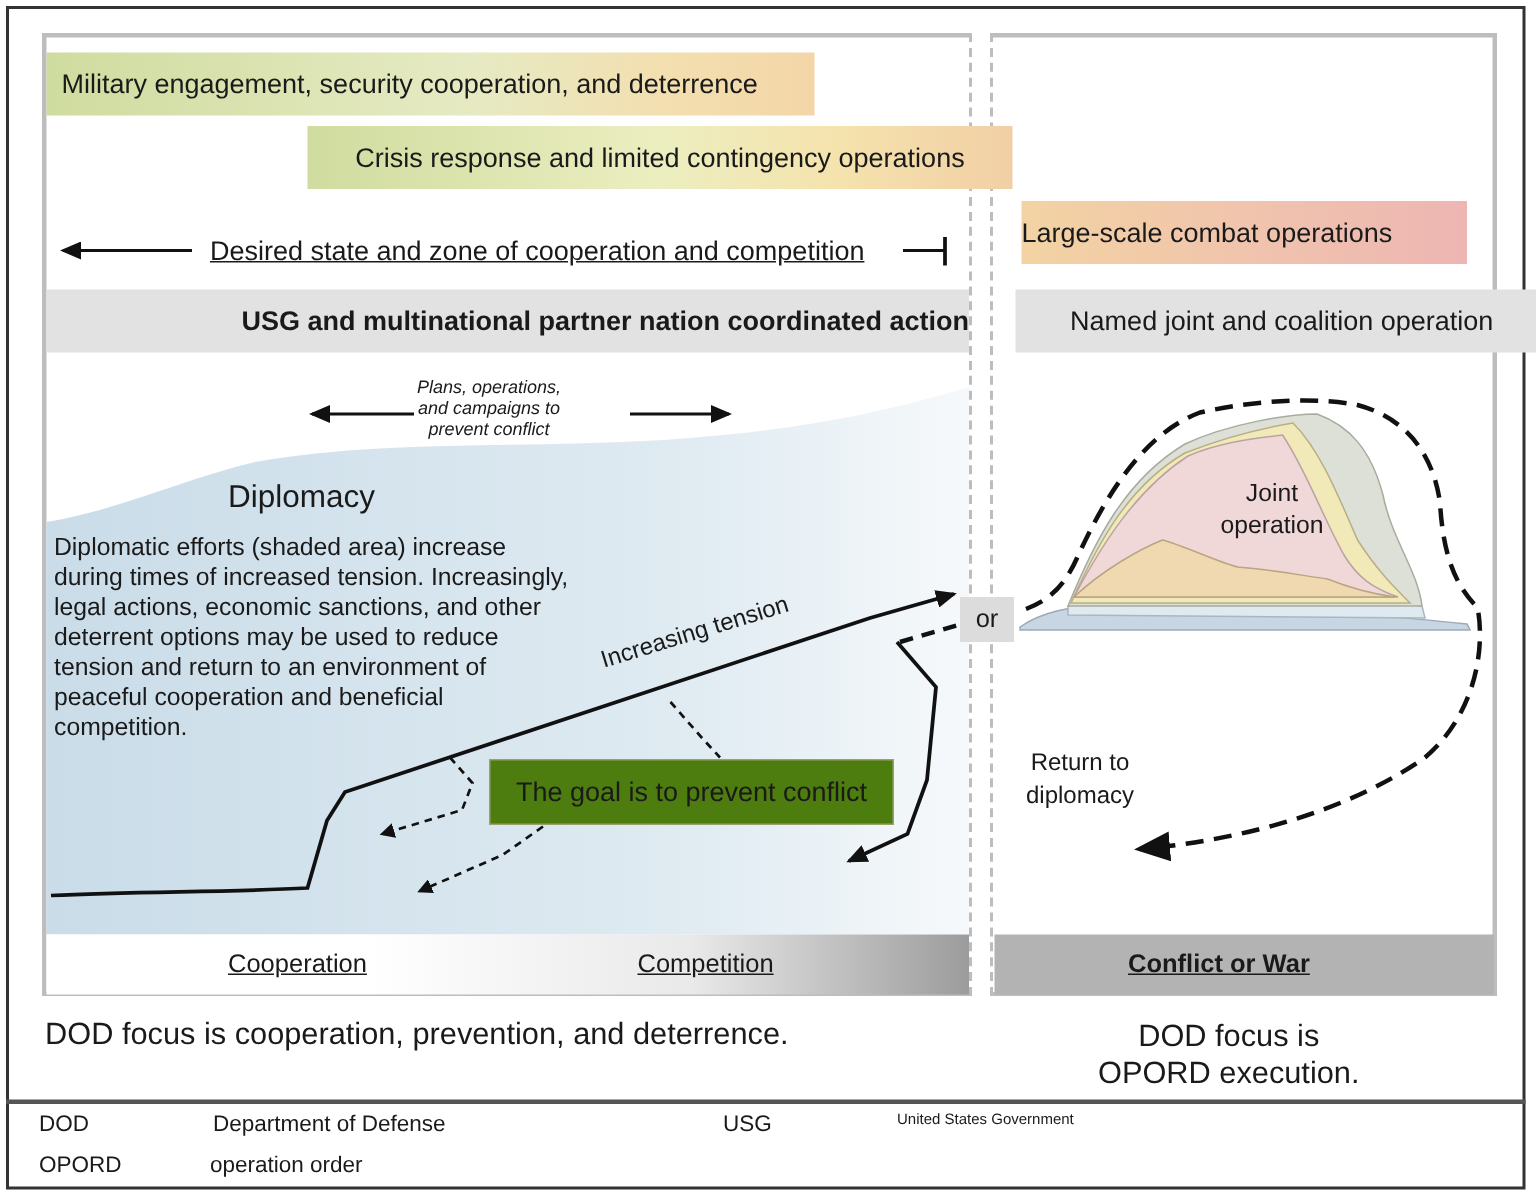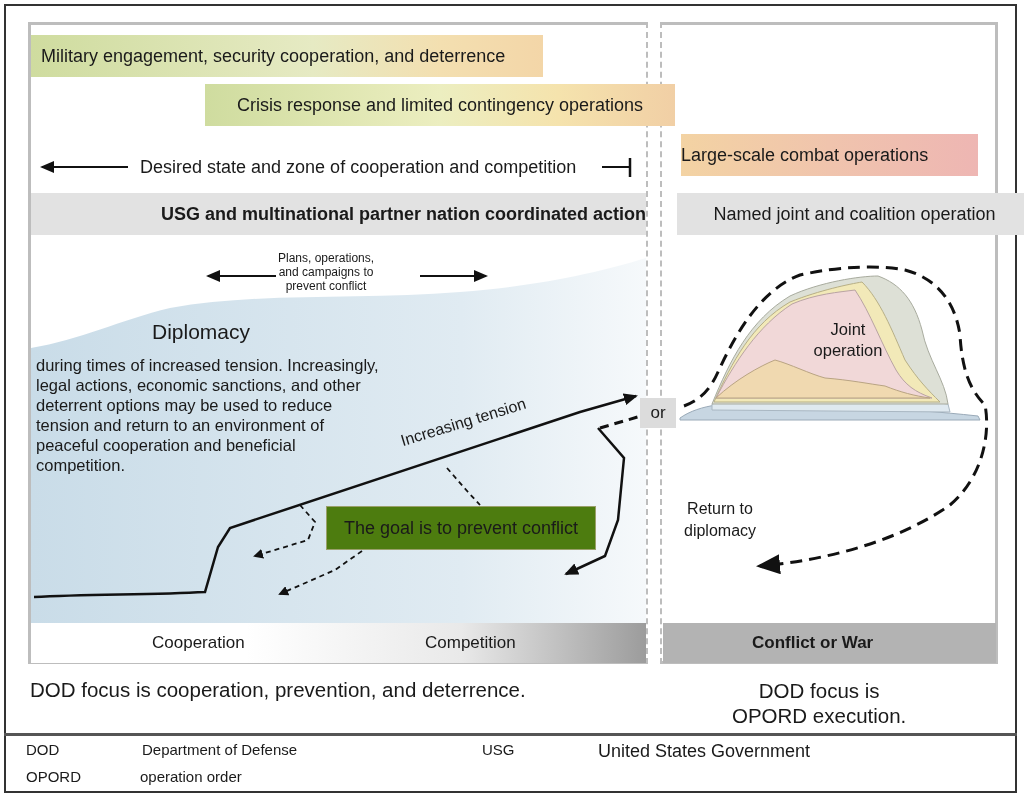--- a/index.html
+++ b/index.html
@@ -9,21 +9,21 @@
   .panel-right{position:absolute;left:660px;top:22px;width:338px;height:642px;border:3px solid #bdbdbd;border-left:2px dashed #bdbdbd;box-sizing:border-box;}
   .band{position:absolute;display:flex;align-items:center;font-size:18px;white-space:nowrap;box-sizing:border-box;}
   .b-mil{left:31px;top:35px;width:512px;height:42px;padding-left:10px;background:linear-gradient(90deg,#cfdc9f 0%,#e6eac3 55%,#f3dfb0 80%,#f3d6a8 100%);}
   .b-crisis{left:205px;top:84px;width:470px;height:42px;justify-content:center;background:linear-gradient(90deg,#cfdc9f 0%,#eceec0 50%,#f5e3ad 75%,#f1cfa5 100%);}
   .b-large{left:681px;top:134px;width:297px;height:42px;justify-content:flex-start;background:linear-gradient(90deg,#f3d3a3 0%,#f0c4ad 50%,#eeb6b3 100%);}
   .b-usg{left:31px;top:193px;width:615px;height:42px;justify-content:flex-end;background:#e2e2e2;font-weight:bold;}
   .b-named{left:677px;top:193px;width:355px;height:42px;justify-content:center;background:#e2e2e2;}
   .bottom-bar-left{position:absolute;left:31px;top:623px;width:615px;height:40px;background:linear-gradient(90deg,#fff 0%,#fff 35%,#e9e9e9 70%,#9c9c9c 100%);}
   .bottom-bar-right{position:absolute;left:663px;top:623px;width:333px;height:40px;background:#b3b3b3;}
   .lbl{position:absolute;white-space:nowrap;}
-  .t18{font-size:18px;}
+  .t18{font-size:18px;text-decoration:underline;}
   .t12{font-size:12px;line-height:14px;text-align:center;}
   .divider{position:absolute;left:4px;top:733px;width:1013px;height:3px;background:#555;}
   .or-box{position:absolute;left:640px;top:398px;width:36px;height:30px;background:#dcdcdc;font-size:17px;display:flex;align-items:center;justify-content:center;}
   .goal{position:absolute;left:326px;top:506px;width:270px;height:44px;background:#4d7c0f;border:1.5px solid #9aa06a;box-sizing:border-box;display:flex;align-items:center;justify-content:center;font-size:18px;}
   svg{position:absolute;left:0;top:0;}
 </style>
 </head>
 <body>
 
 <div class="frame"></div>
@@ -93,28 +93,29 @@
     <path d="M714,402 C732,362 752,324 790,302 C820,290 850,284 862,282 C880,300 892,330 905,360 C918,380 928,390 940,402 Z" fill="#f2e9b8" stroke="#b7af86" stroke-width="1"></path>
     <path d="M716,398 C735,362 758,326 792,304 C815,294 840,292 855,290 C870,312 882,345 896,370 C905,385 915,392 932,398 Z" fill="#f1d8d8" stroke="#b9a3a3" stroke-width="1"></path>
     <path d="M716,398 C735,380 760,366 775,360 C790,364 810,374 825,378 C850,380 870,384 885,386 C900,392 915,396 930,398 Z" fill="#f0d9b0" stroke="#b9a483" stroke-width="1"></path>
   </g>
 
   <path d="M684,406 C700,400 710,390 718,372 C735,335 760,290 800,275 C840,266 880,265 905,270 C935,278 955,300 960,335 C962,370 970,390 985,405 C990,430 985,475 950,505 C900,540 830,560 760,566" fill="none" stroke="#111" stroke-width="3" stroke-dasharray="12,7" marker-end="url(#ahBig)"></path>
 </svg>
 
 <div class="lbl t18" style="left:140px;top:157px;">Desired state and zone of cooperation and competition</div>
 
-<div class="lbl t12" style="left:278px;top:251px;">
+<div class="lbl t12" style="left:278px;top:251px;font-style:italic;">
   <div>Plans, operations,</div>
   <div>and campaigns to</div>
   <div>prevent conflict</div>
 </div>
 
 <div class="lbl" style="left:152px;top:320px;font-size:21px;">Diplomacy</div>
 <div class="lbl" style="left:36px;top:355px;font-size:16.5px;line-height:20px;">
+  <div>Diplomatic efforts (shaded area) increase</div>
   <div>during times of increased tension. Increasingly,</div>
   <div>legal actions, economic sanctions, and other</div>
   <div>deterrent options may be used to reduce</div>
   <div>tension and return to an environment of</div>
   <div>peaceful cooperation and beneficial</div>
   <div>competition.</div>
 </div>
 
 <div class="lbl" style="left:404px;top:432px;font-size:16px;transform:rotate(-17deg);transform-origin:left bottom;">Increasing tension</div>
 
@@ -146,15 +147,15 @@
 <div class="lbl" style="left:732px;top:678px;font-size:20.5px;line-height:25px;text-align:center;">
   <div>DOD focus is</div>
   <div>OPORD execution.</div>
 </div>
 
 <div class="divider"></div>
 
 <div class="lbl" style="left:26px;top:741px;font-size:15px;">DOD</div>
 <div class="lbl" style="left:142px;top:741px;font-size:15px;">Department of Defense</div>
 <div class="lbl" style="left:482px;top:741px;font-size:15px;">USG</div>
-<div class="lbl" style="left:598px;top:741px;font-size:18px;">United States Government</div>
+<div class="lbl" style="left:598px;top:741px;font-size:10px;">United States Government</div>
 <div class="lbl" style="left:26px;top:768px;font-size:15px;">OPORD</div>
 <div class="lbl" style="left:140px;top:768px;font-size:15px;">operation order</div>
 
 </body></html>

